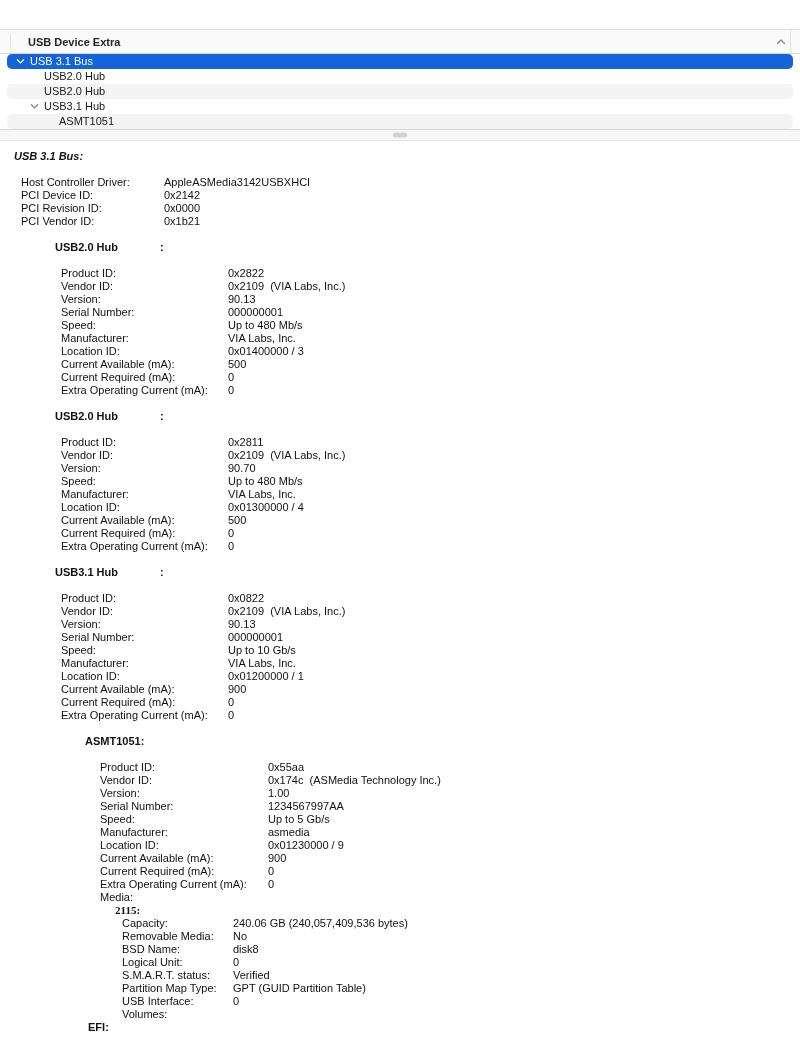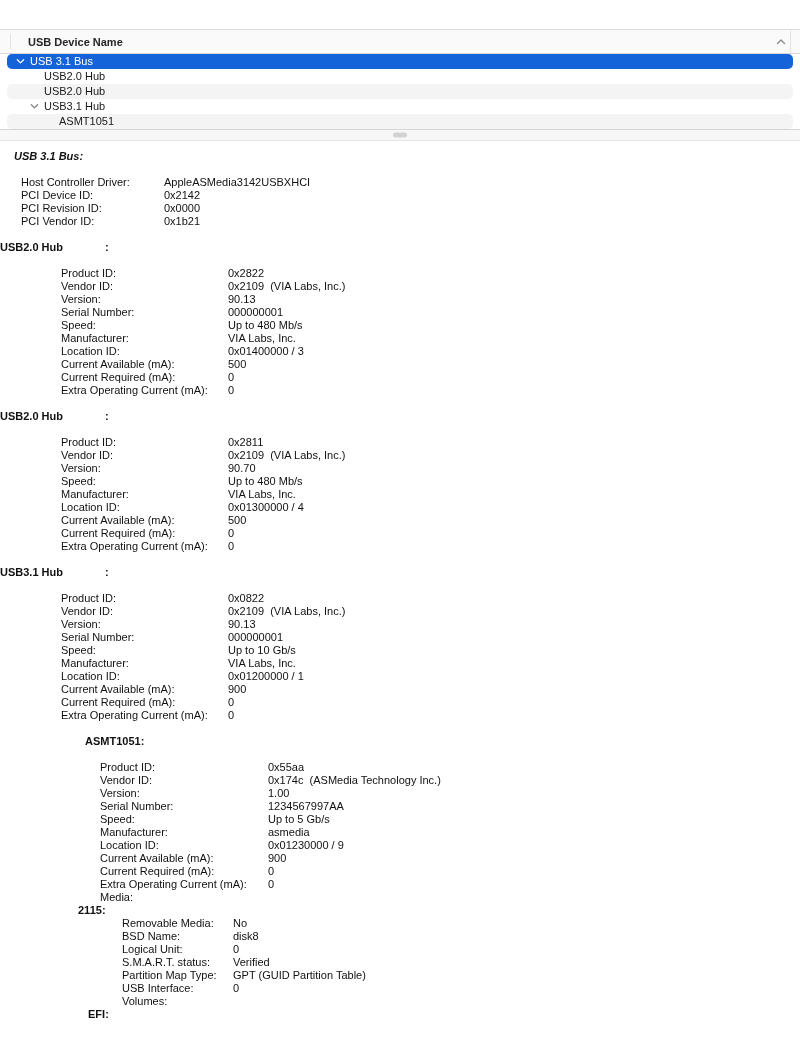--- a/index.html
+++ b/index.html
@@ -54,40 +54,40 @@
     position:absolute;left:50%;top:50%;transform:translate(-50%,-50%);
     width:14px;height:5px;border-radius:3px;background:#d2d2d2;cursor:row-resize;
   }
   
   .details{
     position:absolute;top:141px;left:0;right:0;bottom:0;overflow:hidden;
     padding-top:9px;font-size:11px;color:#111111;
   }
   .line{position:relative;height:13px;line-height:13px;white-space:pre;}
   .line.h{font-weight:700;}
-  .h.l0{margin-left:14px;font-style:italic;} .h.l1{} .h.l2{margin-left:85px;}
-  .h.l3{margin-left:78px;} .h.l4{margin-left:88px;}
+  .h.l0{margin-left:14px;font-style:italic;} .h.l1{margin-left:55px;} .h.l2{margin-left:85px;}
+  .h.l3{margin-left:115px;font-family:Liberation Serif, serif;} .h.l4{margin-left:88px;}
   .h.spaced .hl{display:inline-block;width:105px;}
   .r .lbl{position:absolute;top:0;}
   .r .val{position:absolute;top:0;}
   .r.l0 .lbl{left:21px;}  .r.l0 .val{left:144px;margin-left:20px;}
   .r.l1 .lbl{left:61px;}  .r.l1 .val{left:228px;}
   .r.l2 .lbl{left:100px;} .r.l2 .val{left:268px;}
   .r.l3 .lbl{left:122px;} .r.l3 .val{left:233px;}
 </style>
 </head>
 <body style="--sel: #1463d8; --stripe: #f4f4f5;">
 
 <div class="titlebar">
   <span class="title">Mac Pro</span>
 </div>
 
 <div class="sec-header">
   <span class="left-tick"></span>
-  <span class="sec-title">USB Device Name</span>
+  <span class="sec-title">USB Device Extra</span>
   <span class="right-line"></span>
   <span class="collapse">
     <svg width="12" height="10" viewBox="0 0 12 10" fill="none">
       <polyline points="2.5,6.5 6,3 9.5,6.5" stroke="#8a8a8a" stroke-width="1.4" stroke-linecap="round" stroke-linejoin="round"></polyline>
     </svg>
   </span>
 </div>
 
 <div class="tree" id="tree">
     <div class="trow sel" style="padding-left: 23px;"><span class="twist" style="left: 7px;"><svg width="11" height="9" viewBox="0 0 12 10" fill="none">
@@ -158,20 +158,21 @@
     <div class="line r l2"><span class="lbl">Version:</span><span class="val">1.00</span></div>
     <div class="line r l2"><span class="lbl">Serial Number:</span><span class="val">1234567997AA</span></div>
     <div class="line r l2"><span class="lbl">Speed:</span><span class="val">Up to 5 Gb/s</span></div>
     <div class="line r l2"><span class="lbl">Manufacturer:</span><span class="val">asmedia</span></div>
     <div class="line r l2"><span class="lbl">Location ID:</span><span class="val">0x01230000 / 9</span></div>
     <div class="line r l2"><span class="lbl">Current Available (mA):</span><span class="val">900</span></div>
     <div class="line r l2"><span class="lbl">Current Required (mA):</span><span class="val">0</span></div>
     <div class="line r l2"><span class="lbl">Extra Operating Current (mA):</span><span class="val">0</span></div>
     <div class="line r l2"><span class="lbl">Media:</span></div>
     <div class="line h l3"><span class="hl">2115</span>:</div>
+    <div class="line r l3"><span class="lbl">Capacity:</span><span class="val">240.06 GB (240,057,409,536 bytes)</span></div>
     <div class="line r l3"><span class="lbl">Removable Media:</span><span class="val">No</span></div>
     <div class="line r l3"><span class="lbl">BSD Name:</span><span class="val">disk8</span></div>
     <div class="line r l3"><span class="lbl">Logical Unit:</span><span class="val">0</span></div>
     <div class="line r l3"><span class="lbl">S.M.A.R.T. status:</span><span class="val">Verified</span></div>
     <div class="line r l3"><span class="lbl">Partition Map Type:</span><span class="val">GPT (GUID Partition Table)</span></div>
     <div class="line r l3"><span class="lbl">USB Interface:</span><span class="val">0</span></div>
     <div class="line r l3"><span class="lbl">Volumes:</span></div>
     <div class="line h l4"><span class="hl">EFI</span>:</div>
   </div>
 

